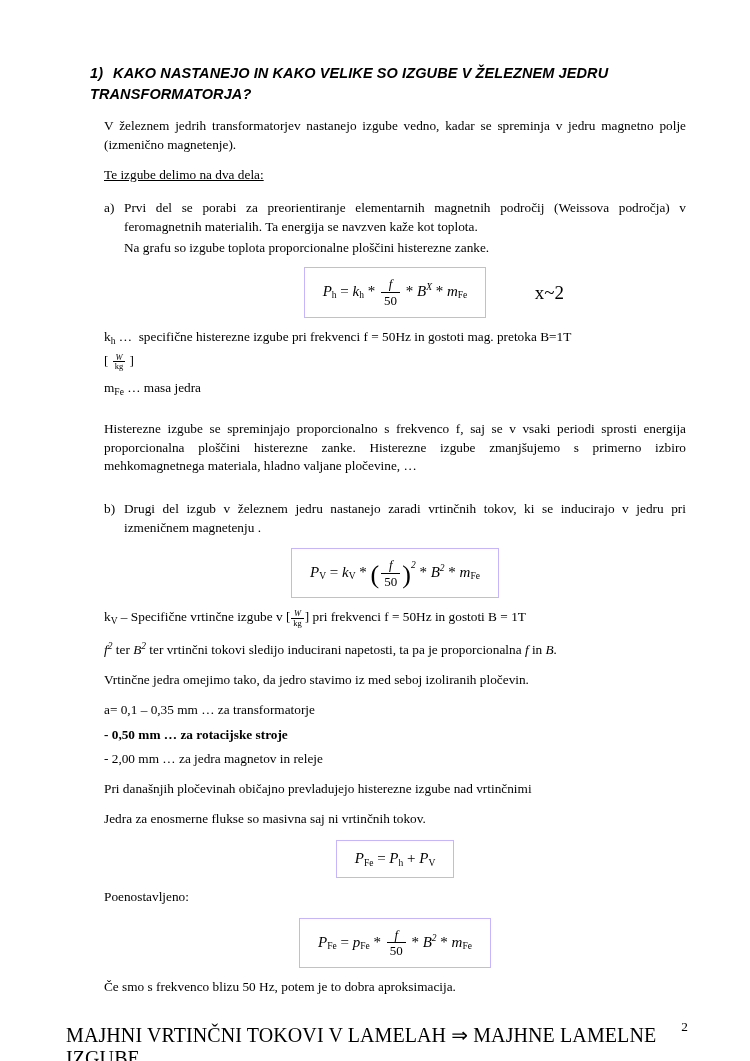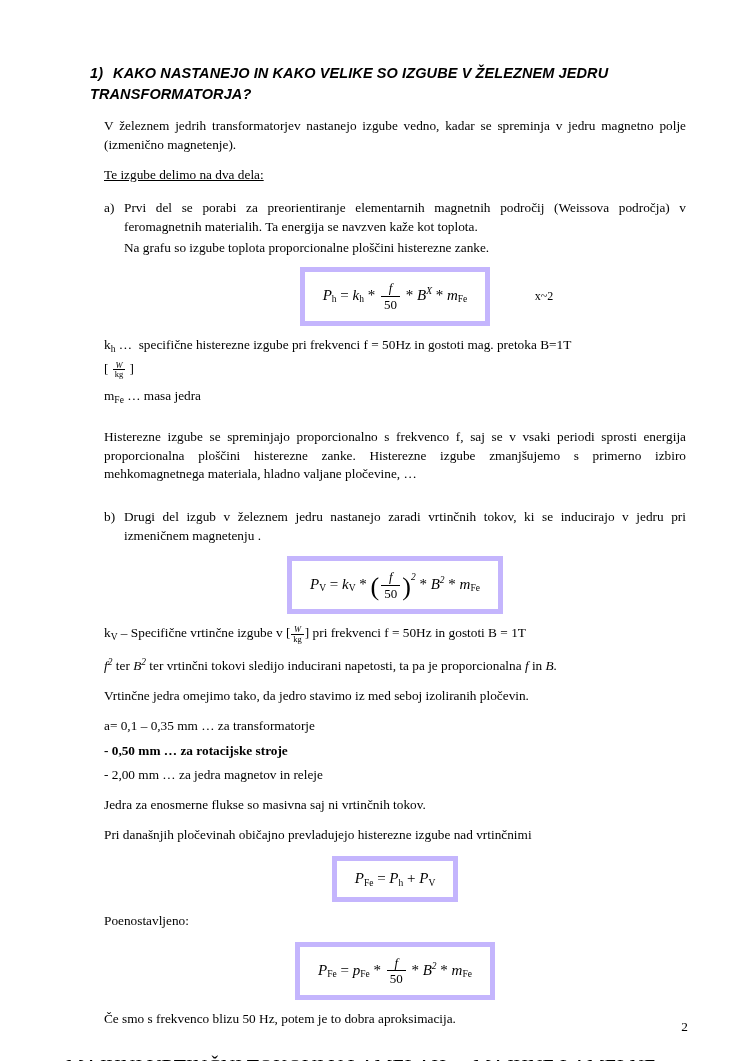--- a/index.html
+++ b/index.html
@@ -74,31 +74,31 @@
   }
 
   .formula-wrap {
     display: flex;
     align-items: center;
     justify-content: center;
     margin: 10px 0 10px 0;
     position: relative;
   }
   .formula-box {
-    border: 5px solid #c4b5fd;
+    border: 1px solid #c4b5fd;
     padding: 9px 18px;
     font-family: "Liberation Serif", serif;
     font-size: 15px;
     white-space: nowrap;
     display: inline-block;
   }
   .formula-note {
     position: absolute;
     left: 74%;
-    font-size: 12px;
+    font-size: 19px;
   }
   .ital { font-style: italic; }
   sub.s { font-size: 9.5px; vertical-align: -0.3em; font-style: normal;}
   sup.s { font-size: 9.5px; vertical-align: 0.55em; font-style: italic;}
   .frac {
     display: inline-block;
     vertical-align: middle;
     text-align: center;
     font-size: 13px;
     line-height: 1.05;
@@ -238,23 +238,23 @@
       <span>in</span>
       <span class="ital">B.</span>
     </p>
 
     <p class="para">Vrtinčne jedra omejimo tako, da jedro stavimo iz med seboj izoliranih pločevin.</p>
 
     <p class="para indent1" style="margin-bottom:6px;">a= 0,1 – 0,35 mm … za transformatorje</p>
     <p class="para indent2" style="margin-bottom:6px;font-weight:bold;">- 0,50 mm … za rotacijske stroje</p>
     <p class="para indent2" style="margin-bottom:11px;">- 2,00 mm … za jedra magnetov in releje</p>
 
+    <p class="para">Pri današnjih pločevinah običajno prevladujejo histerezne izgube nad vrtinčnimi</p>
+
     <p class="para">Jedra za enosmerne flukse so masivna saj ni vrtinčnih tokov.</p>
-
-    <p class="para">Pri današnjih pločevinah običajno prevladujejo histerezne izgube nad vrtinčnimi</p>
 
     <div class="formula-wrap">
       <span class="formula-box">
         <span class="ital">P</span><sub class="s">Fe</sub> = <span class="ital">P</span><sub class="s">h</sub> + <span class="ital">P</span><sub class="s">V</sub>
       </span>
     </div>
 
     <p class="para">Poenostavljeno:</p>
 
     <div class="formula-wrap">

